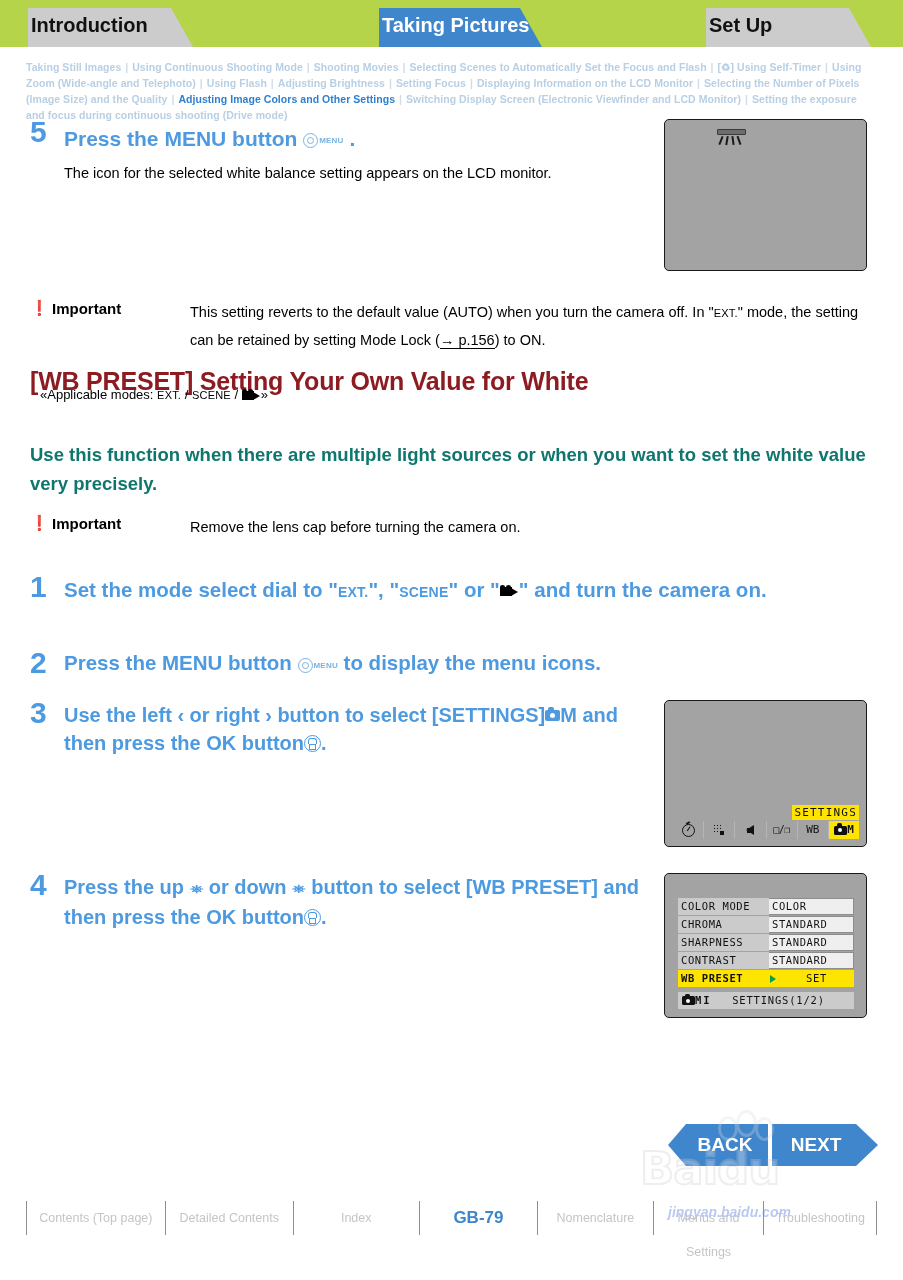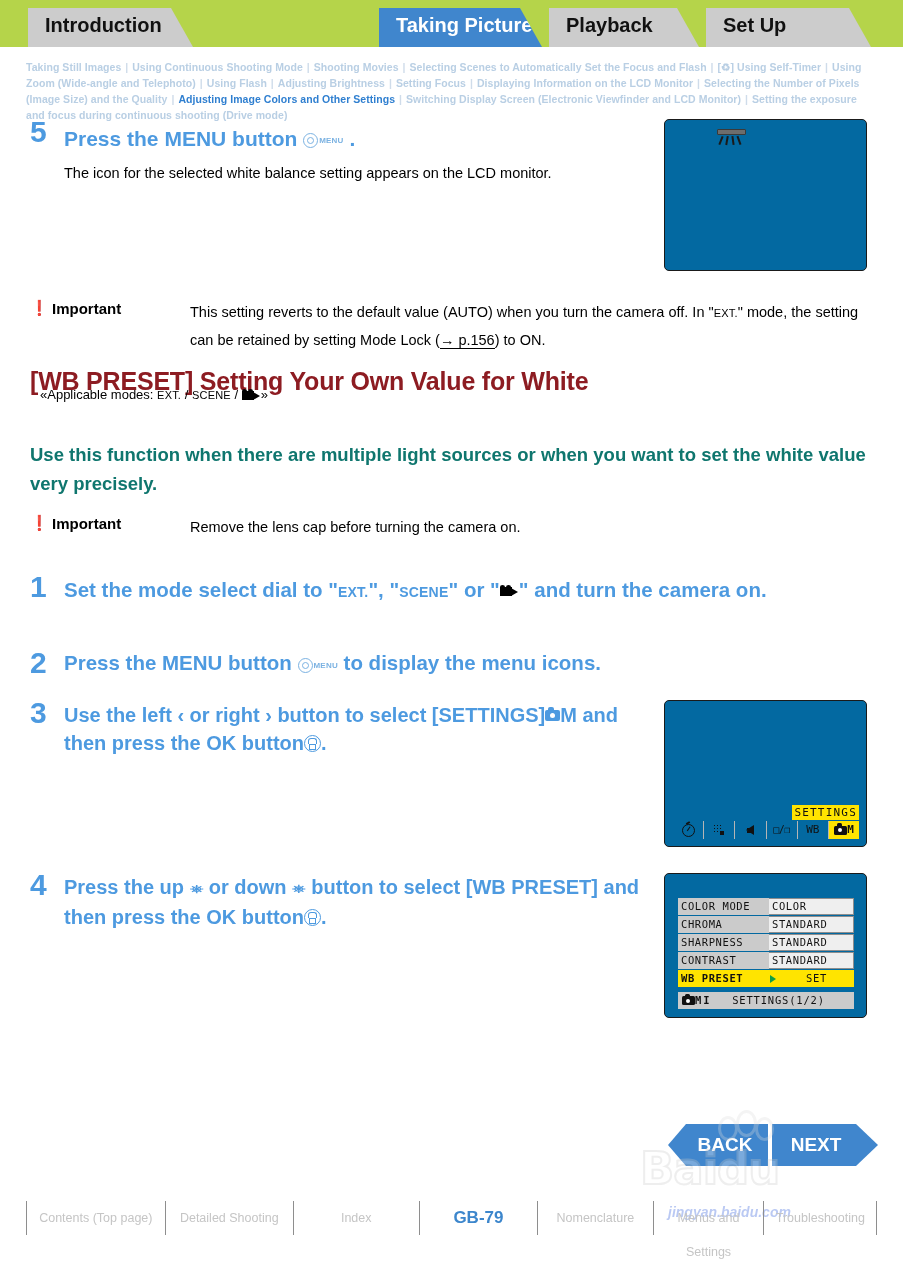--- a/index.html
+++ b/index.html
@@ -24,21 +24,21 @@
   }
   .tab {
     position: absolute;
     top: 8px;
     height: 39px;
     background: #cccccc;
     color: #111111;
     font-size: 20px;
     font-weight: bold;
     line-height: 34px;
-    padding-left: 17px;
+    padding-left: 3px;
     box-sizing: border-box;
     -webkit-clip-path: polygon(0 0, calc(100% - 22px) 0, 100% 100%, 0 100%);
     clip-path: polygon(0 0, calc(100% - 22px) 0, 100% 100%, 0 100%);
     white-space: nowrap;
   }
   .tab.active {
     background: #4086cd;
     color: #ffffff;
   }
   .tab-0 { left: 28px;  width: 165px; }
@@ -239,21 +239,21 @@
     font-weight: bold;
     color: #0f766e;
     line-height: 29px;
   }
 
   
   .lcd {
     position: absolute;
     border: 1.4px solid #1a1a1a;
     border-radius: 5px;
-    background: #0369a1;
+    background: #a3a3a3;
     box-sizing: border-box;
   }
   .lcd-1 { left: 664px; top: 119px; width: 203px; height: 152px; }
   .lcd-2 { left: 664px; top: 700px; width: 203px; height: 147px; }
   .lcd-3 { left: 664px; top: 873px; width: 203px; height: 145px; }
 
   
   .lamp {
     position: absolute;
     left: 50px; top: 9px;
@@ -555,21 +555,20 @@
     border: 3px solid #dcdcdc;
     border-radius: 50%;
   }
 </style>
 </head>
 <body>
 
 <div class="tabbar">
   <div class="tab tab-0"><span>Introduction</span></div>
   <div class="tab tab-2 active"><span>Taking Pictures</span></div>
-  <div class="tab tab-3"><span>Playback</span></div>
   <div class="tab tab-4"><span>Set Up</span></div>
 </div>
 
 <div class="crumbs">
   <span>Taking Still Images</span><span class="sep"> | </span><span>Using Continuous Shooting Mode</span><span class="sep"> | </span><span>Shooting Movies</span><span class="sep"> | </span><span>Selecting Scenes to Automatically Set the Focus and Flash</span><span class="sep"> | </span><span>[♻] Using Self-Timer</span><span class="sep"> | </span><span>Using Zoom (Wide-angle and Telephoto)</span><span class="sep"> | </span><span>Using Flash</span><span class="sep"> | </span><span>Adjusting Brightness</span><span class="sep"> | </span><span>Setting Focus</span><span class="sep"> | </span><span>Displaying Information on the LCD Monitor</span><span class="sep"> | </span><span>Selecting the Number of Pixels (Image Size) and the Quality</span><span class="sep"> | </span><span class="cur">Adjusting Image Colors and Other Settings</span><span class="sep"> | </span><span>Switching Display Screen (Electronic Viewfinder and LCD Monitor)</span><span class="sep"> | </span><span>Setting the exposure and focus during continuous shooting (Drive mode)</span>
 </div>
 
 <div class="step-num" style="left:30px; top:117px;">5</div>
 <div class="blue-step" style="left:64px; top:127px; font-size:21px;">
   <span>Press the MENU button</span>
@@ -701,20 +700,20 @@
     <span style="left:0;top:6px;width:14px;height:19px;"></span>
     <span style="left:18px;top:0;width:15px;height:21px;"></span>
     <span style="left:37px;top:7px;width:13px;height:18px;"></span>
   </div>
   <div class="wm-txt">Baidu</div>
   <div class="wm-sub">jingyan.baidu.com</div>
 </div>
 
 <div class="footbar">
   <div class="foot-item" style="width:160px;">Contents (Top page)</div>
-  <div class="foot-item" style="width:148px;">Detailed Shooting</div>
+  <div class="foot-item" style="width:148px;">Detailed Contents</div>
   <div class="foot-item" style="width:145px;">Index</div>
   <div class="foot-item cur" style="width:137px;">GB-79</div>
   <div class="foot-item" style="width:133px;text-align:center;">Nomenclature</div>
   <div class="foot-item" style="width:128px;">Menus and Settings</div>
   <div class="foot-item" style="width:130px;">Troubleshooting</div>
   <div class="foot-end"></div>
 </div>
 
 </body></html>

